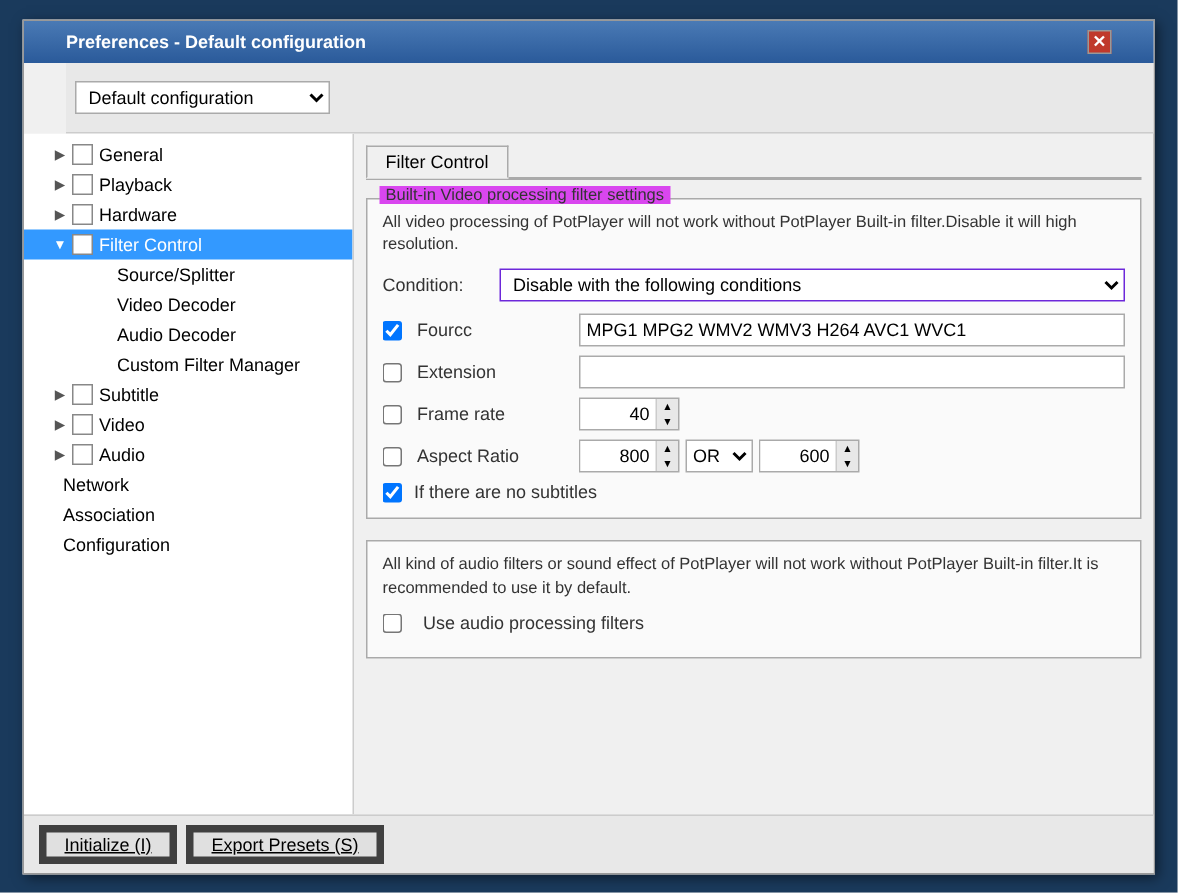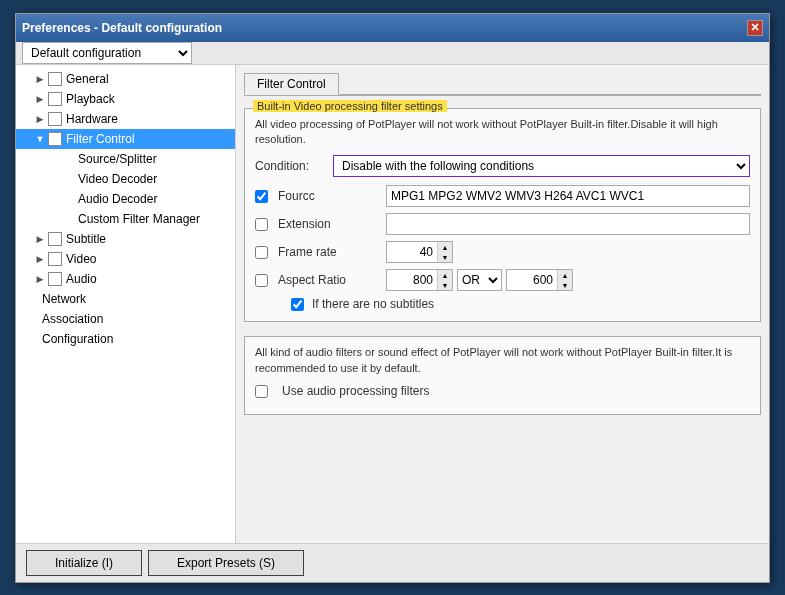--- a/index.html
+++ b/index.html
@@ -22,21 +22,21 @@
       border: 1px solid #999;
       box-shadow: 2px 2px 8px rgba(0,0,0,0.5);
       display: flex;
       flex-direction: column;
       position: relative;
     }
 
     .title-bar {
       background: linear-gradient(to bottom, #4a7ab5, #2a5a9a);
       color: white;
-      padding: 6px 6px;
+      padding: 6px 28px;
       display: flex;
       align-items: center;
       justify-content: space-between;
       font-size: 12px;
       font-weight: bold;
     }
 
     .title-bar-close {
       width: 16px;
       height: 16px;
@@ -45,24 +45,25 @@
       font-size: 11px;
       display: flex;
       align-items: center;
       justify-content: center;
       cursor: pointer;
       border: 1px solid #999;
     }
 
     .toolbar {
       background: #e8e8e8;
-      padding: 0 6px;
+      padding: 12px 6px;
       border-bottom: 1px solid #ccc;
       display: flex;
       align-items: flex-end;
+      margin-left: 28px;
     }
 
     .dropdown-select {
       width: 170px;
       height: 22px;
       font-size: 12px;
       border: 1px solid #aaa;
       background: white;
       padding: 0 4px;
     }
@@ -162,21 +163,21 @@
       padding: 8px 10px 10px;
       margin-bottom: 6px;
       background: #fafafa;
       position: relative;
     }
 
     .group-box-title {
       position: absolute;
       top: -9px;
       left: 8px;
-      background: #fde047;
+      background: #d946ef;
       padding: 0 4px;
       font-size: 11px;
       color: #333;
       font-weight: normal;
     }
 
     .description-text {
       font-size: 11px;
       color: #333;
       margin-bottom: 8px;
@@ -281,21 +282,20 @@
       font-size: 12px;
       border: 1px solid #aaa;
       background: white;
       width: 45px;
     }
 
     .subtitles-row {
       display: flex;
       align-items: center;
       margin-top: 2px;
-      margin-left: 36px;
     }
 
     .footer {
       display: flex;
       align-items: center;
       justify-content: space-between;
       padding: 6px 10px;
       background: #e8e8e8;
       border-top: 1px solid #ccc;
     }
@@ -305,26 +305,27 @@
       gap: 6px;
     }
 
     .footer-right {
       display: flex;
       gap: 6px;
     }
 
     .btn {
       height: 26px;
-      padding: 0 28px;
+      padding: 0 12px;
       font-size: 12px;
       background: #e0e0e0;
-      border: 1px solid #404040;
+      border: 5px solid #404040;
       cursor: pointer;
       white-space: nowrap;
+      text-decoration: underline;
     }
     .btn.primary { background: #d8e8f8; }
 
     .indent1 { padding-left: 16px; }
     .indent3 { padding-left: 52px; }
   </style>
 </head>
 <body>
 
 <div class="dialog">

